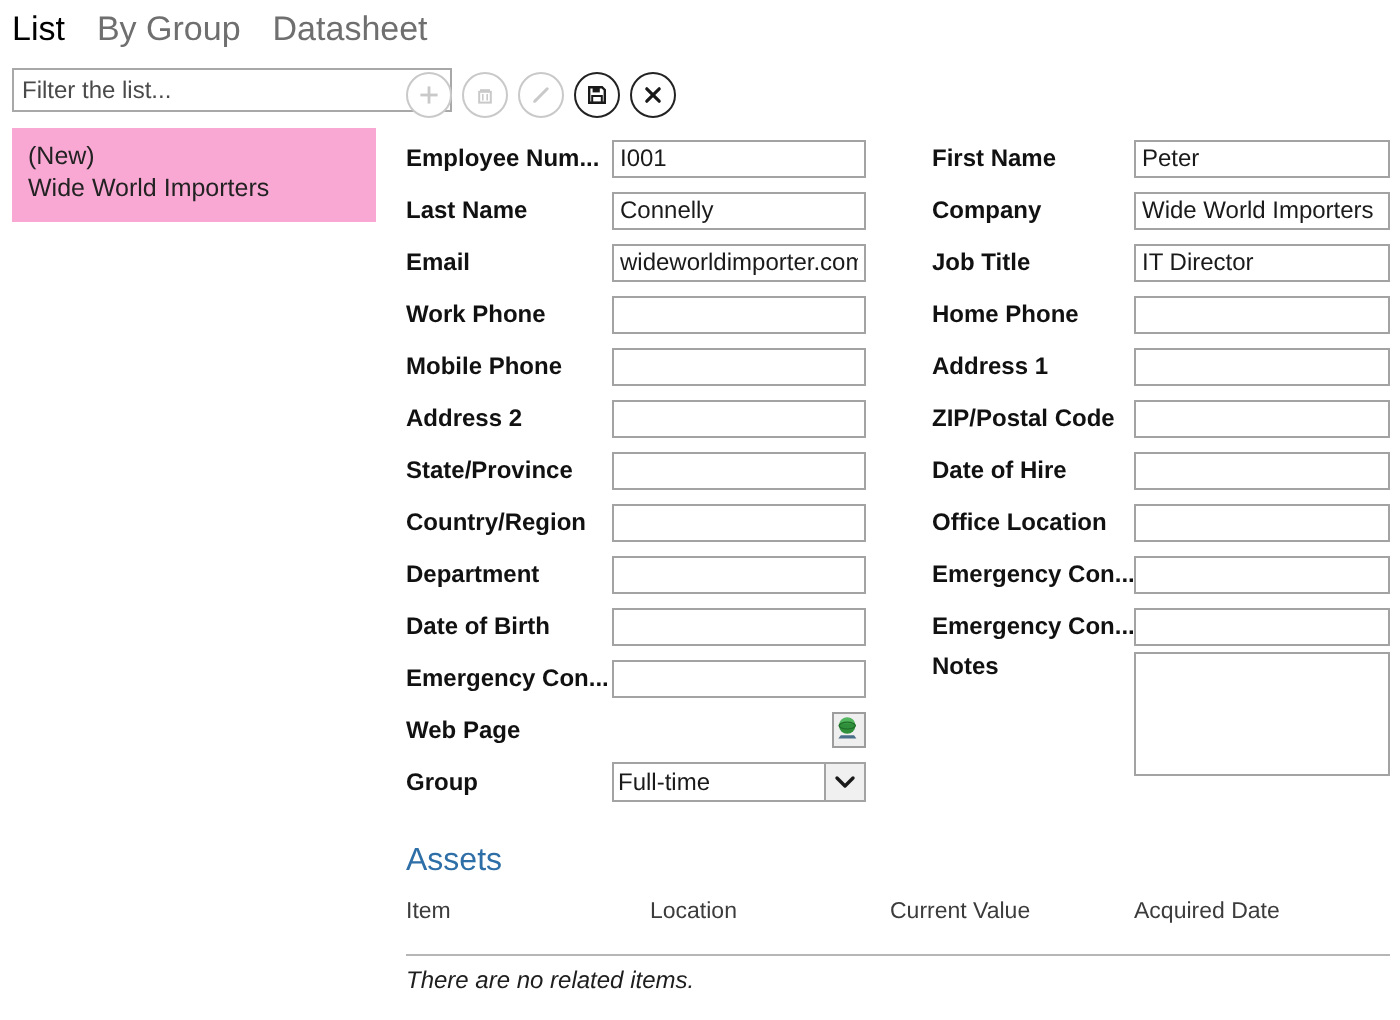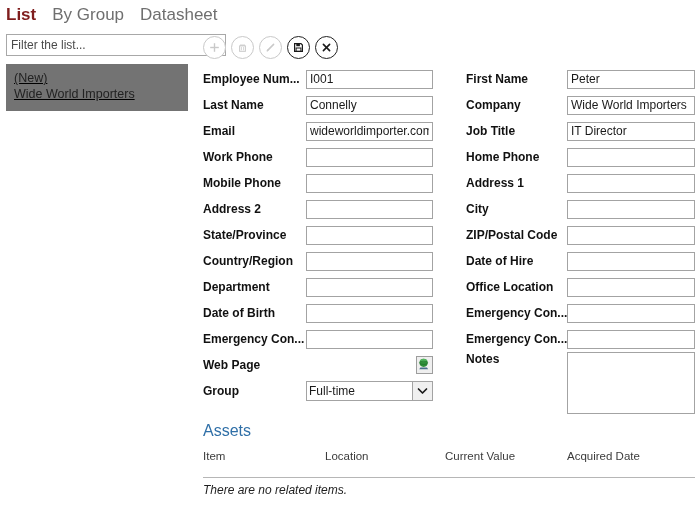--- a/index.html
+++ b/index.html
@@ -30,22 +30,22 @@
   }
   .tab {
     font-size: 17px;
     color: #6f6f6f;
     margin-right: 16px;
     line-height: 20px;
     cursor: default;
     white-space: nowrap;
   }
   .tab.active {
-    color: #7f1d1d;
-    font-weight: bold;
+    color: #000000;
+    font-weight: normal;
   }
 
   
   .leftpane {
     position: absolute;
     left: 6px; top: 34px;
     width: 182px;
   }
   .filterbox {
     position: relative;
@@ -73,25 +73,24 @@
   .search-icon {
     position: absolute;
     right: 4px; top: 3px;
     width: 15px; height: 15px;
   }
   .listbox {
     margin-top: 8px;
     width: 182px;
   }
   .list-item {
-    background: #737373;
+    background: #f9a8d4;
     padding: 6px 0 8px 8px;
     box-sizing: border-box;
     cursor: default;
-    text-decoration: underline;
   }
   .list-item .primary {
     font-size: 12.5px;
     color: #222222;
     line-height: 16px;
   }
   .list-item .secondary {
     font-size: 12.5px;
     color: #222222;
     line-height: 17px;
@@ -451,24 +450,20 @@
     <div class="row">
       <span class="flabel">Home Phone</span>
       <input class="finput" type="text" value="" style="">
     </div>
 
     <div class="row">
       <span class="flabel">Address 1</span>
       <input class="finput" type="text" value="" style="">
     </div>
 
-    <div class="row">
-      <span class="flabel">City</span>
-      <input class="finput" type="text" value="" style="">
-    </div>
 
     <div class="row">
       <span class="flabel">ZIP/Postal Code</span>
       <input class="finput" type="text" value="" style="">
     </div>
 
     <div class="row">
       <span class="flabel">Date of Hire</span>
       <input class="finput" type="text" value="" style="">
     </div>

